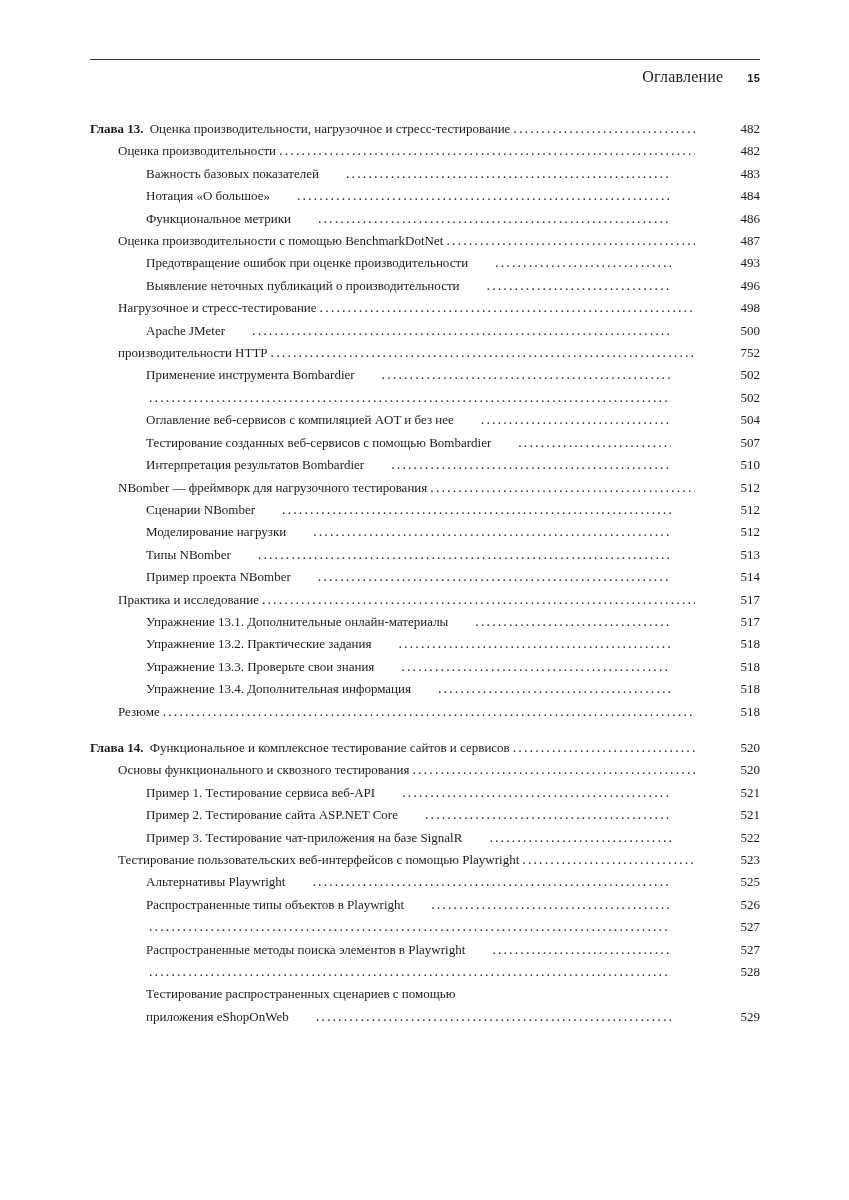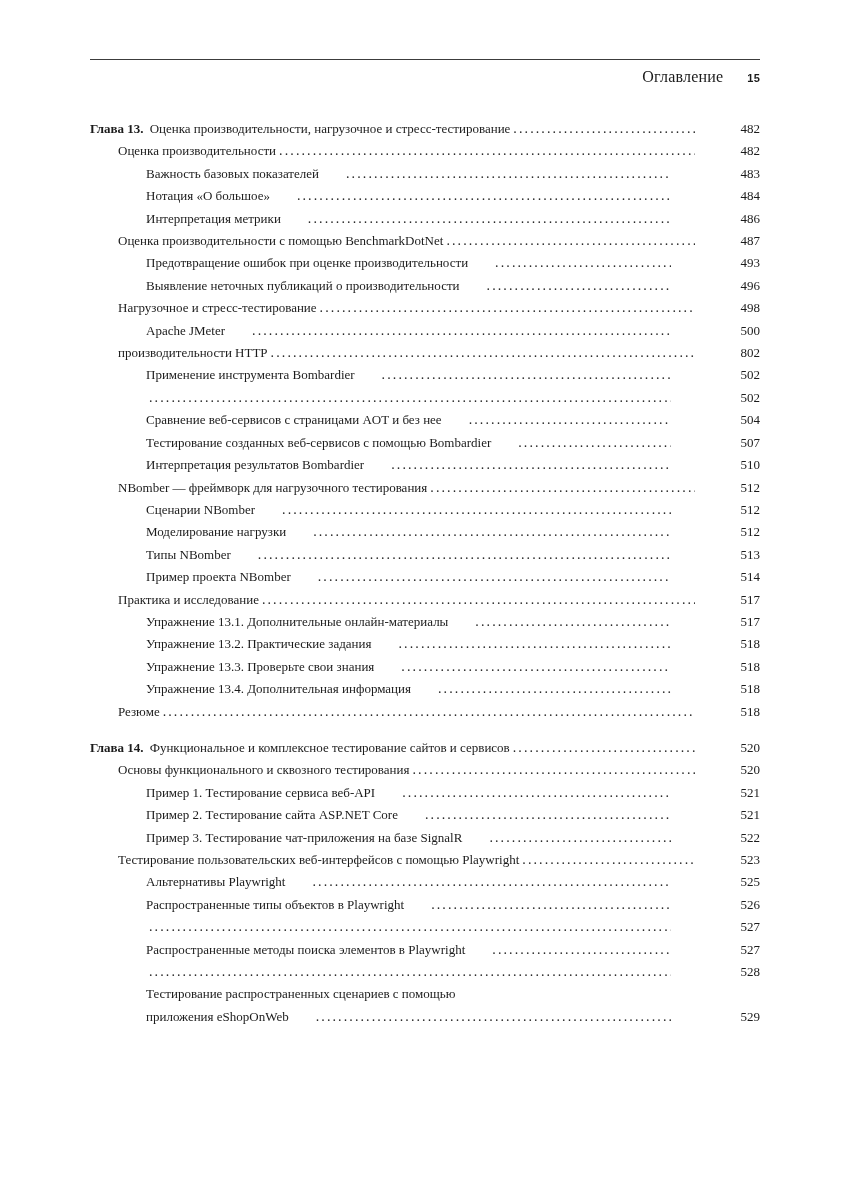--- a/index.html
+++ b/index.html
@@ -95,21 +95,21 @@
           <span class="title">Важность базовых показателей</span>
           <span class="dots"></span>
           <span class="pagenum">483</span>
         </div>
         <div class="toc-row lvl2">
           <span class="title">Нотация «О большое»</span>
           <span class="dots"></span>
           <span class="pagenum">484</span>
         </div>
         <div class="toc-row lvl2">
-          <span class="title">Интерпретация метрики</span>
+          <span class="title">Функциональное метрики</span>
           <span class="dots"></span>
           <span class="pagenum">486</span>
         </div>
         <div class="toc-row lvl1">
           <span class="title">Оценка производительности с помощью BenchmarkDotNet</span>
           <span class="dots"></span>
           <span class="pagenum">487</span>
         </div>
         <div class="toc-row lvl2">
           <span class="title">Предотвращение ошибок при оценке производительности</span>
@@ -127,33 +127,33 @@
           <span class="pagenum">498</span>
         </div>
         <div class="toc-row lvl2">
           <span class="title">Apache JMeter</span>
           <span class="dots"></span>
           <span class="pagenum">500</span>
         </div>
         <div class="toc-row lvl1">
           <span class="title">производительности HTTP</span>
           <span class="dots"></span>
-          <span class="pagenum">802</span>
+          <span class="pagenum">752</span>
         </div>
         <div class="toc-row lvl2">
           <span class="title">Применение инструмента Bombardier</span>
           <span class="dots"></span>
           <span class="pagenum">502</span>
         </div>
         <div class="toc-row lvl2">
           <span class="dots"></span>
           <span class="pagenum">502</span>
         </div>
         <div class="toc-row lvl2">
-          <span class="title">Сравнение веб-сервисов с страницами AOT и без нее</span>
+          <span class="title">Оглавление веб-сервисов с компиляцией AOT и без нее</span>
           <span class="dots"></span>
           <span class="pagenum">504</span>
         </div>
         <div class="toc-row lvl2">
           <span class="title">Тестирование созданных веб-сервисов с помощью Bombardier</span>
           <span class="dots"></span>
           <span class="pagenum">507</span>
         </div>
         <div class="toc-row lvl2">
           <span class="title">Интерпретация результатов Bombardier</span>

